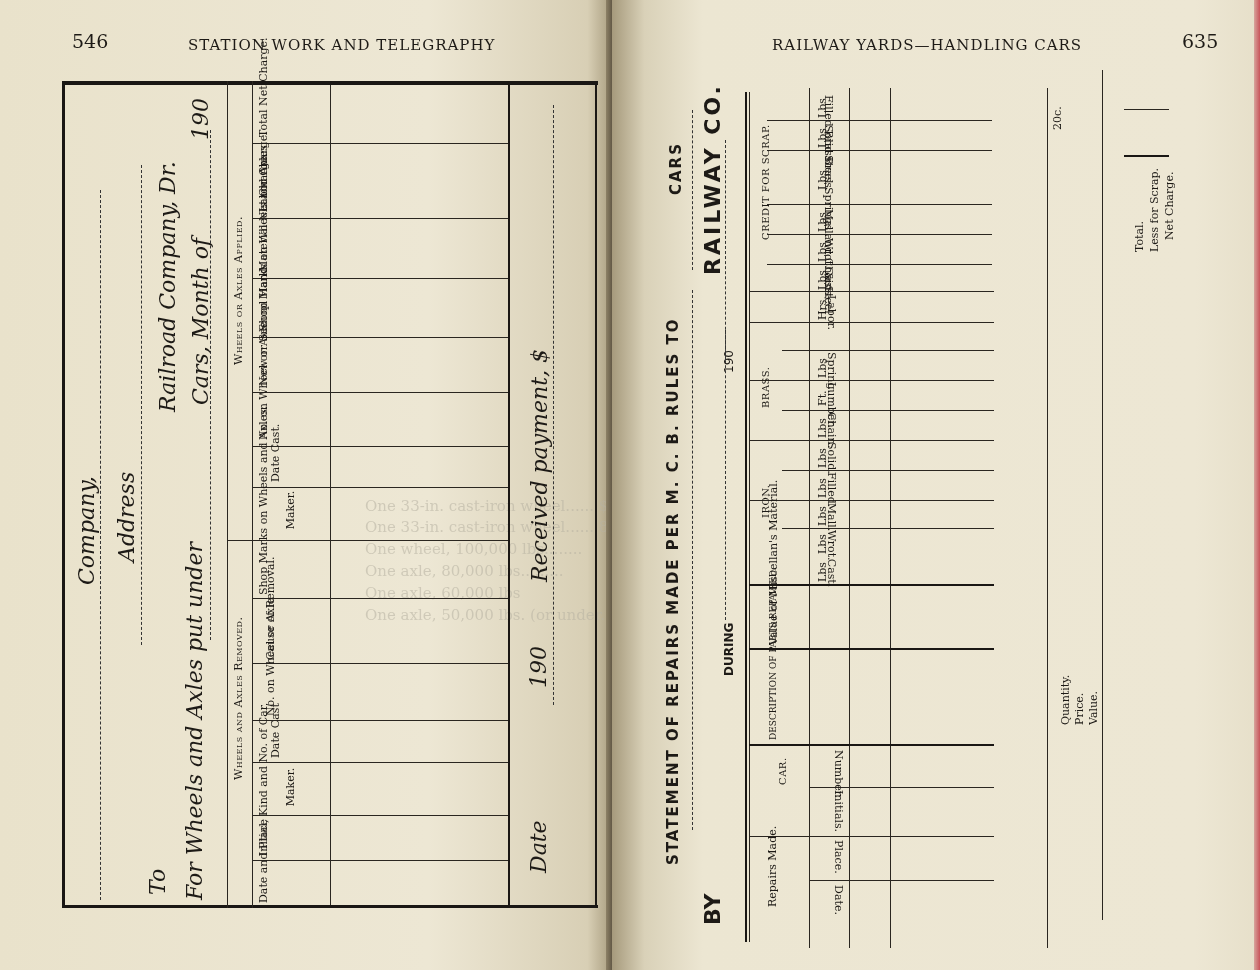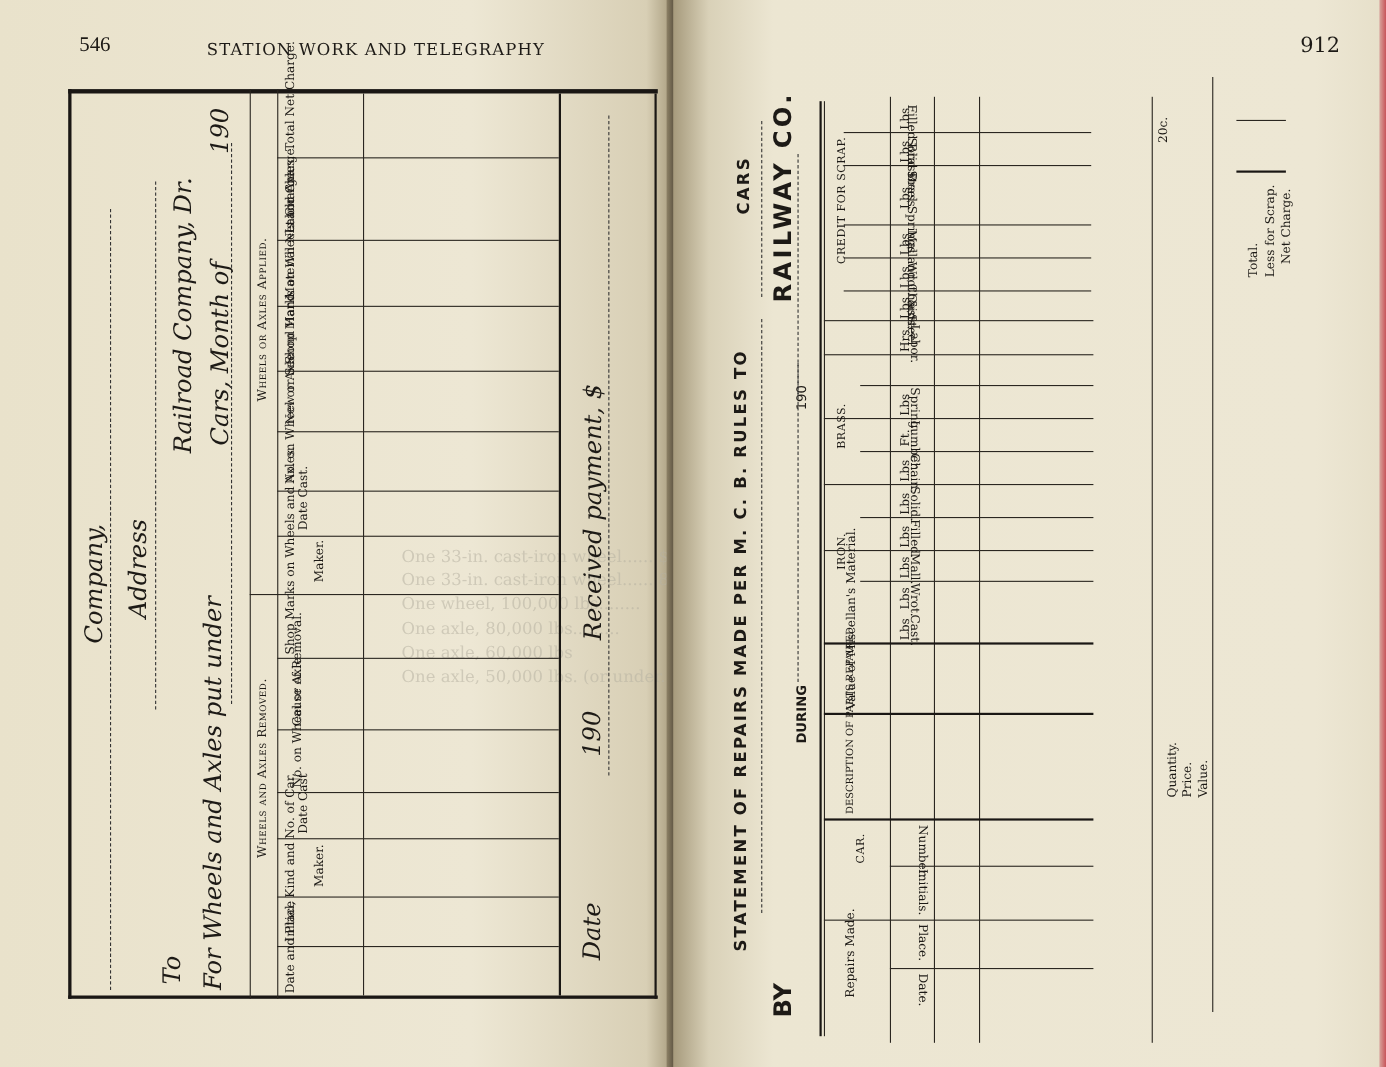--- a/index.html
+++ b/index.html
@@ -20,21 +20,21 @@
   .ital{font-style:italic;}
   .cellhead{font-size:11px;line-height:11px;text-align:center;}
   .sc{font-variant:small-caps;font-size:11px;letter-spacing:.5px;}
   .sans{font-family:"DejaVu Sans","Liberation Sans",sans-serif;}
   .ghost{position:absolute;color:#b7b2a2;opacity:.55;font-size:15px;white-space:nowrap;}
 </style>
 </head>
 <body>
 
 <div class="page left">
-  <div class="pnum" style="left:72px;font-family:Liberation Serif, serif;">546</div>
+  <div class="pnum" style="left:72px;">546</div>
   <div class="runhead" style="left:188px;">STATION WORK AND TELEGRAPHY</div>
 
   <div class="ghost" style="left:365px;top:497px;">One 33-in. cast-iron wheel...... $10.00</div>
   <div class="ghost" style="left:365px;top:518px;">One 33-in. cast-iron wheel...... 8.50</div>
   <div class="ghost" style="left:365px;top:540px;">One wheel, 100,000 lbs........</div>
   <div class="ghost" style="left:365px;top:562px;">One axle, 80,000 lbs.........</div>
   <div class="ghost" style="left:365px;top:584px;">One axle, 60,000 lbs</div>
   <div class="ghost" style="left:365px;top:606px;">One axle, 50,000 lbs. (or under...</div>
 
   <div>
@@ -97,21 +97,22 @@
     <div class="vt cellhead" style="left:270px;top:758px;width:40px;">Date Cast</div>
     <div class="vt cellhead" style="left:285px;top:812px;width:50px;">Maker.</div>
     <div class="vt cellhead" style="left:258px;top:856px;width:44px;">Initial, Kind and No. of Car,</div>
     <div class="vt cellhead" style="left:258px;top:903px;width:44px;">Date and Place</div>
   </div>
 </div>
 
 <div class="spine"></div>
 
 <div class="page right">
-  <div class="pnum" style="left:570px;">912</div>
+  <div class="runhead" style="left:160px;">RAILWAY YARDS—HANDLING CARS</div>
+  <div class="pnum" style="left:570px;">635</div>
   <div class="edge-red"></div>
 
   <div>
 
     <div class="vt sans" style="left:52px;top:865px;font-size:15px;font-weight:bold;letter-spacing:2px;">STATEMENT OF REPAIRS MADE PER M. C. B. RULES TO</div>
     <div class="vt sans" style="left:55px;top:195px;font-size:15px;font-weight:bold;letter-spacing:2px;">CARS</div>
     <div class="vt sans" style="left:88px;top:275px;font-size:22px;font-weight:bold;letter-spacing:3px;">RAILWAY CO.</div>
     <div class="vt sans" style="left:88px;top:925px;font-size:22px;font-weight:bold;">BY</div>
     <div class="vt sans" style="left:110px;top:676px;font-size:12px;font-weight:bold;">DURING</div>
     <div class="vt sans" style="left:110px;top:373px;font-size:12px;">190</div>

